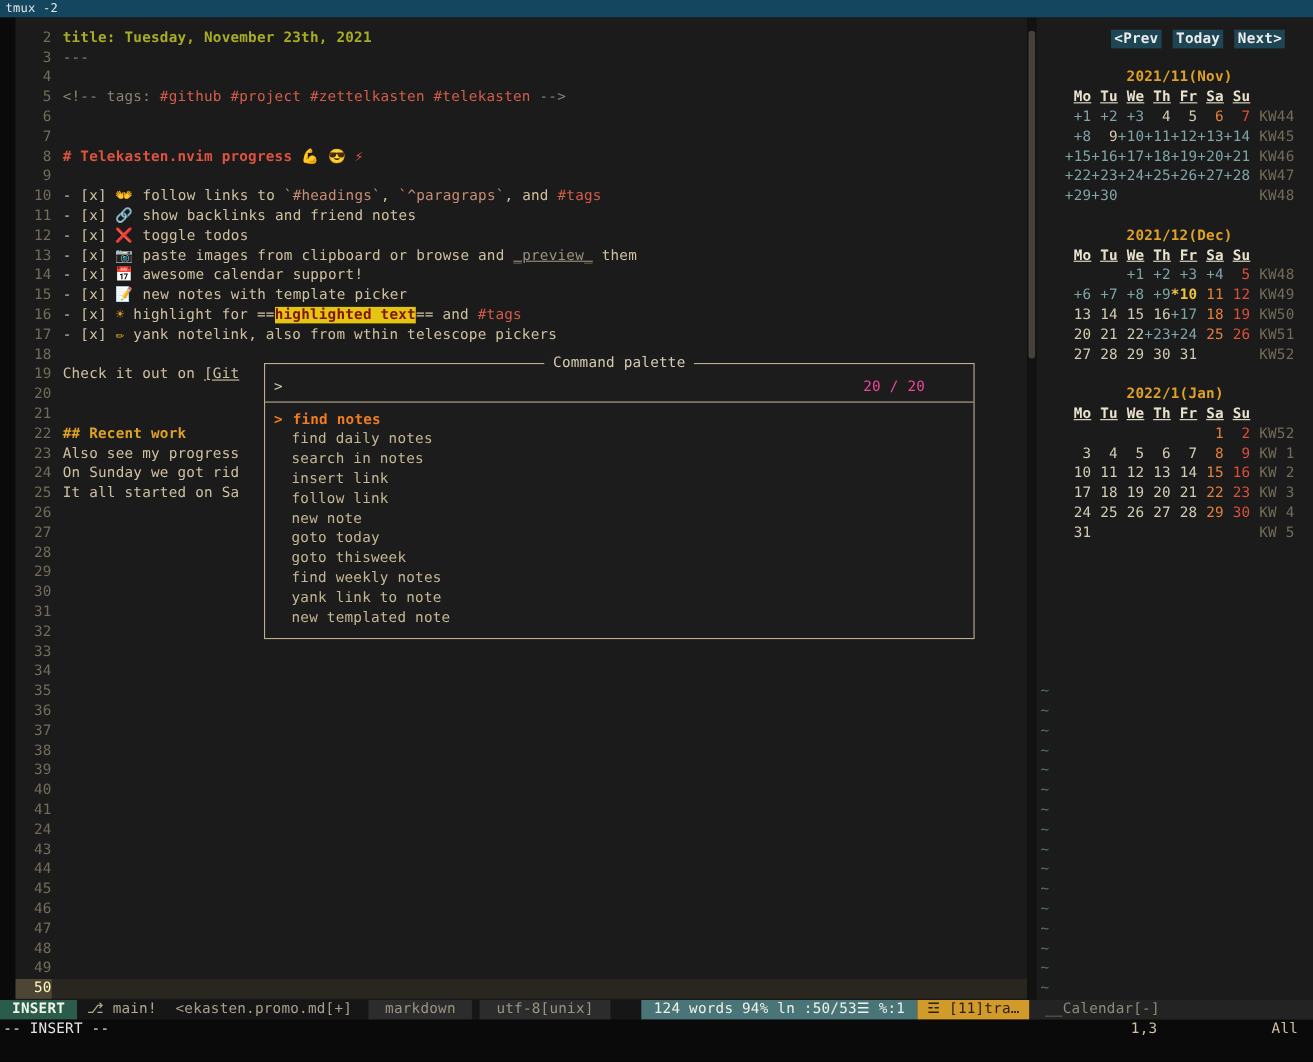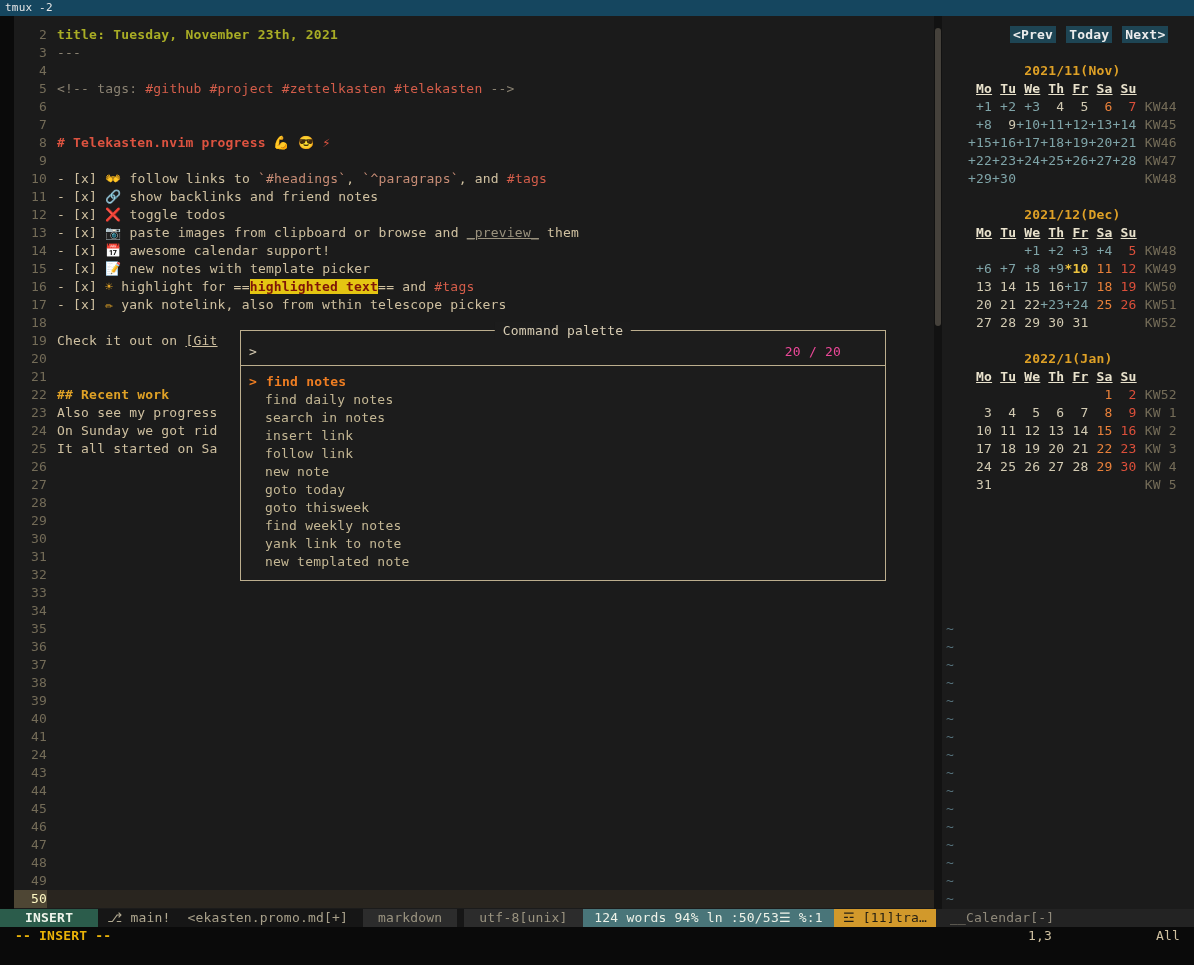--- a/index.html
+++ b/index.html
@@ -32,21 +32,21 @@
   .s-x  { color:var(--weekend-sun); }
   .s-or { color:var(--heading-yellow); }
 
   
   #scrollcol { width:8px; background:#121212; position:relative; }
   #scrollthumb { position:absolute; top:12px; left:1px; width:6px; height:298px; background:#45413b; border-radius:3px; }
 
   
   #calpane { width:252px; background:#1b1b1b; padding-top:10px; overflow:hidden; }
   .crow { height:18px; line-height:18px; white-space:pre; color:#d2cab2; padding-left:4px; }
-  .cal-nav { display:flex; gap:10px; padding-left:68px; }
+  .cal-nav { display:flex; gap:10px; padding-left:68px;align-items:center; }
   .navbtn { background:var(--nav-bg); color:#ececec; font-weight:bold; padding:0 3px; height:17px; }
   .mrow { padding-left:26px; }
   .ctitle { color:var(--heading-yellow); font-weight:bold; }
   .hdr { color:#e9e2cc; font-weight:bold; text-decoration:underline; }
   .d-n { color:#d2cab2; }
   .d-e { color:var(--day-entry-blue); }
   .d-a { color:var(--weekend-sat); }
   .d-u { color:var(--weekend-sun); }
   .d-td { color:var(--today-yellow); font-weight:bold; }
   .kw { color:#746c58; }
@@ -58,33 +58,33 @@
   .pal-prompt { display:flex; justify-content:space-between; padding:13px 44px 6px 8px; border-bottom:1px solid #bcae8e; color:#d6cbb2; }
   .pal-count { color:#ec4899; }
   .pal-list { padding:7px 0 9px 0; }
   .pal-item { height:18px; line-height:18px; padding-left:24px; color:#c4b794; }
   .pal-item.selected { padding-left:8px; color:var(--accent-orange); font-weight:bold; }
   .sel-caret { color:var(--accent-orange); margin-right:9px; font-weight:bold; }
 
   
   #statusline { display:flex; height:18px; line-height:18px; background:#141414; }
   .sl-left { flex:1; display:flex; background:#161616; overflow:hidden; }
-  .sl-mode { background:var(--insert-bg); color:#eef4ea; font-weight:bold; padding:0 25px; }
+  .sl-mode { background:var(--insert-bg); color:#eef4ea; font-weight:bold; padding:0 11px; }
   .sl-branch { color:#b0a890; padding:0 9px; }
   .sl-file { color:#a8a08a; padding:0 8px; }
   .sl-box { background:#2c2c2c; color:#9b9480; padding:0 15px; margin-left:7px; }
   .sl-spacer { flex:1; }
   .sl-stats { background:var(--stats-bg); color:#eef2e8; padding:0 11px; }
   .sl-warn { background:var(--warn-bg); color:#241f13; padding:0 9px; }
   .sl-cal { width:258px; background:#232323; color:#8f897a; padding-left:14px; }
 
   
   #cmdline { height:18px; line-height:18px; color:#cfc0a0; padding-left:3px; background:#0a0a0a; }
   #modeline { position:relative; height:18px; line-height:18px; background:#0a0a0a; }
-  .mode-text { position:absolute; left:15px; color:#eab308; font-weight:bold; }
+  .mode-text { position:absolute; left:3px; color:#e5e5e5; font-weight:normal; }
   .ruler { position:absolute; left:1028px; color:#cfc0a0; }
   .scrollpos { position:absolute; left:1156px; color:#cfc0a0; }
 </style>
 </head>
 <body>
 
 <div id="term">
 
   <div id="titlebar">
     <span>tmux  -2</span>

